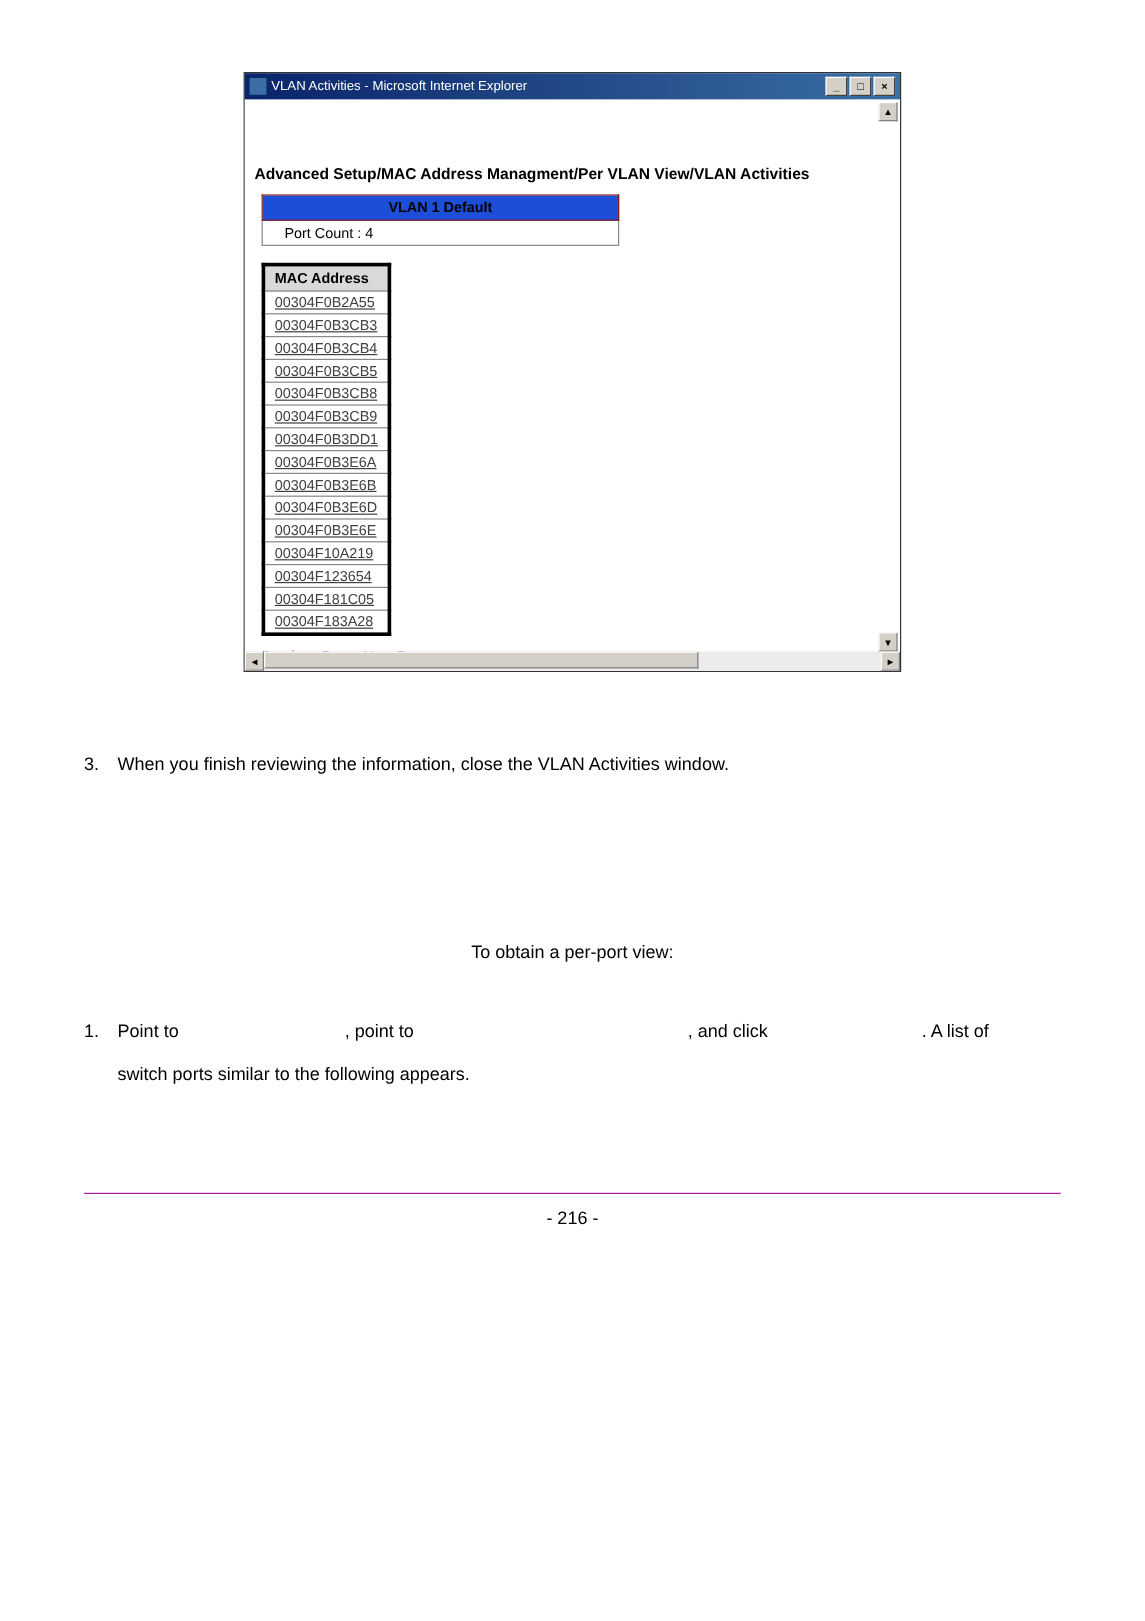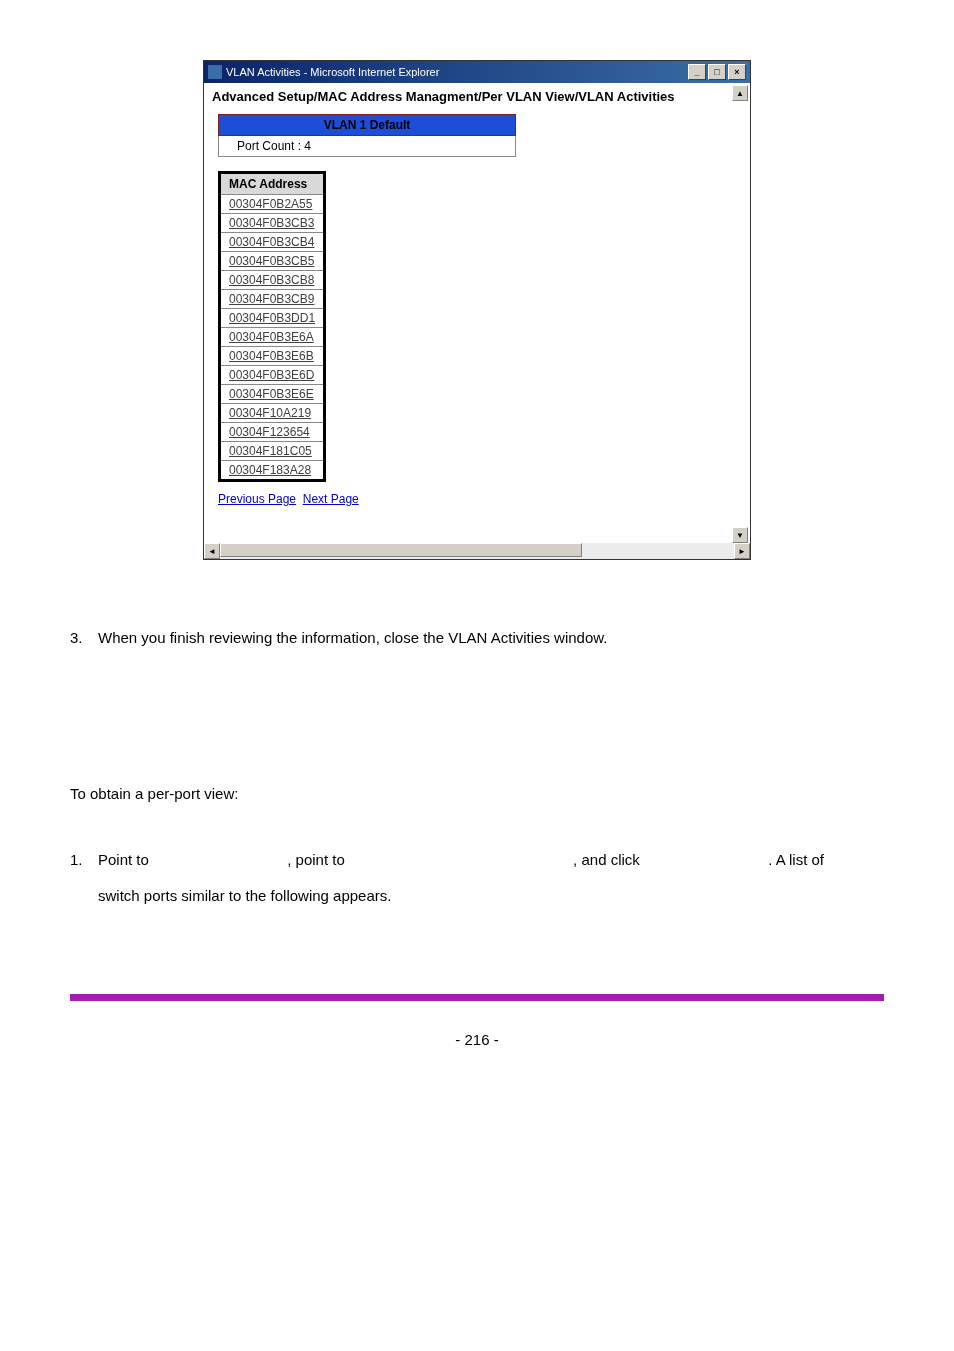--- a/index.html
+++ b/index.html
@@ -97,20 +97,21 @@
       font-size: 8px;
       display: flex;
       align-items: center;
       justify-content: center;
     }
     .heading {
       font-weight: bold;
       font-size: 13px;
       padding: 6px 8px 10px 8px;
       color: #000;
+      margin-top: 48px;
     }
     .info-table {
       margin: 0 0 14px 14px;
       border-collapse: collapse;
       border: 1px solid #888;
     }
     .info-table th {
       background: #1d4ed8;
       font-weight: bold;
       font-size: 12px;
@@ -204,22 +205,22 @@
     }
     .list-content {
       flex: 1;
     }
     .sub-section {
       margin-top: 120px;
     }
     .page-footer {
       text-align: center;
       margin-top: 80px;
-      border-top: 7px solid #a21caf;
-      padding-top: 30px;
+      border-top: 1px solid #a21caf;
+      padding-top: 12px;
       font-size: 15px;
     }
   </style>
 </head>
 <body>
 
 <div class="page-content">
   <div class="window-container">
     <div class="ie-window">
       <div class="titlebar">
@@ -317,21 +318,21 @@
     </div>
   </div>
 
   <div class="body-text">
     <div class="list-item">
       <div class="list-num">3.</div>
       <div class="list-content">When you finish reviewing the information, close the VLAN Activities window.</div>
     </div>
 
     <div class="sub-section">
-      <div style="margin-bottom: 30px;">To obtain a per-port view:</div>
+      <div style="margin-bottom: 30px; text-align: center;">To obtain a per-port view:</div>
 
       <div class="list-item">
         <div class="list-num">1.</div>
         <div class="list-content">
           <span>Point to </span>
           <span style="display:inline-block; width:130px;"></span>
           <span>, point to </span>
           <span style="display:inline-block; width:220px;"></span>
           <span>, and click </span>
           <span style="display:inline-block; width:120px;"></span>

